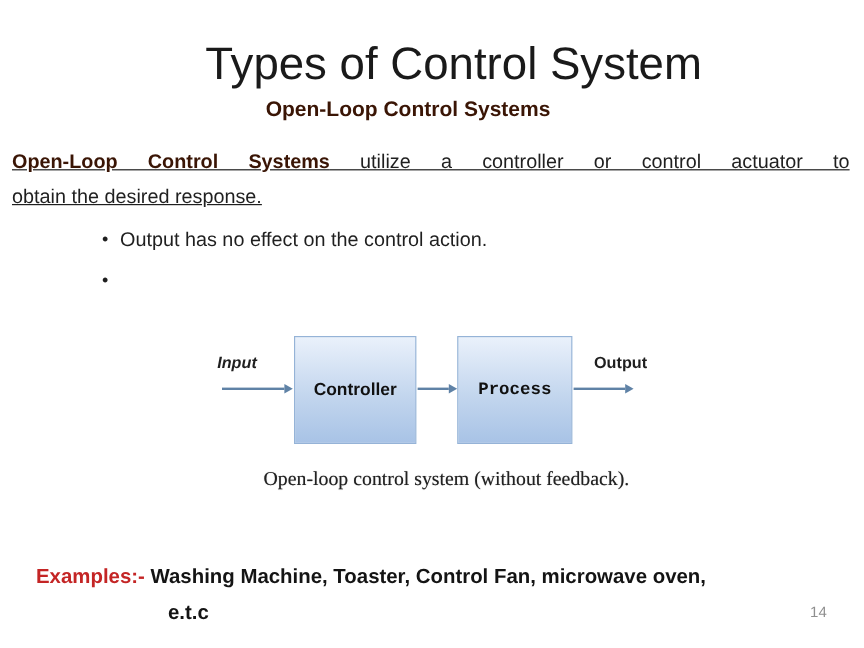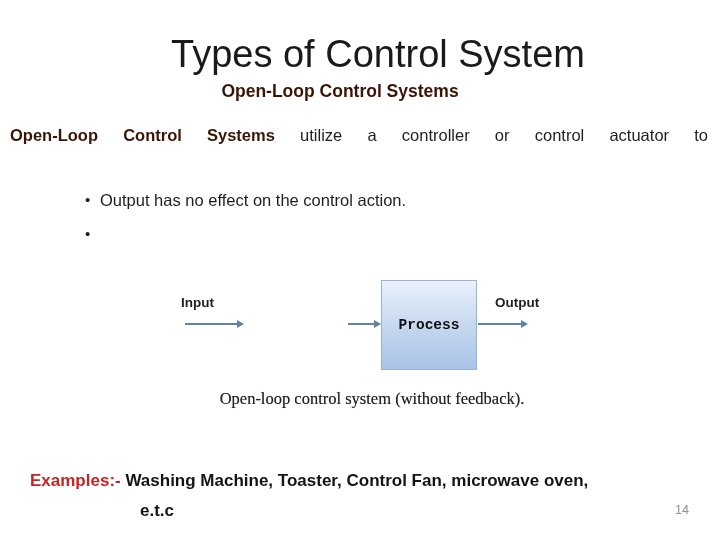--- a/index.html
+++ b/index.html
@@ -14,32 +14,32 @@
   .slide{position:relative;width:720px;height:540px;background:#ffffff;}
 
   .title{position:absolute;top:30px;left:0;right:0;text-align:center;
     font-size:38px;line-height:48px;font-weight:400;color:var(--title-text);
     letter-spacing:0px;margin-left:36px;}
   .subtitle{position:absolute;top:80px;left:0;right:0;text-align:center;
     transform:translateX(-20px);font-size:17.5px;line-height:22px;font-weight:700;
     color:var(--accent-maroon);}
 
   .intro{position:absolute;top:121px;left:10px;width:698px;
-    font-size:16.5px;line-height:29px;color:var(--body-text);}
+    font-size:16.5px;line-height:29px;color:var(--body-text);text-decoration:underline;}
   .intro .l1{text-align:justify;text-align-last:justify;}
   .intro .lead{font-weight:700;color:var(--accent-maroon);}
 
   .bullets{position:absolute;top:190px;left:85px;width:560px;}
   .bullet-row{display:flex;align-items:flex-start;margin-bottom:14px;
     font-size:16.5px;line-height:20px;color:var(--body-text);}
   .bullet-row .marker{width:15px;flex:0 0 15px;font-size:15px;}
 
   .diagram{position:absolute;inset:0;}
   .io-label{position:absolute;font-size:13.5px;font-weight:700;color:#1f1f1f;}
-  .io-input{left:181px;top:295px;}
+  .io-input{left:181px;top:295px;font-style:italic;}
   .io-output{left:495px;top:295px;}
   .block{position:absolute;top:280px;height:90px;
     border:1.5px solid var(--box-border);
     background:linear-gradient(180deg,var(--box-fill-top) 0%,var(--box-fill-mid) 55%,var(--box-fill-bottom) 100%);
     display:flex;align-items:center;justify-content:center;
     font-size:14.5px;font-weight:700;color:#111;}
   .block-controller{left:245px;width:102px;}
   .block-process{left:381px;width:96px;font-family:Liberation Mono, monospace;}
   .arrow{position:absolute;height:2px;background:var(--arrow);}
   .arrow::after{content:"";position:absolute;right:-7px;top:-3px;width:0;height:0;
@@ -67,35 +67,37 @@
 <body>
 
 <div class="slide">
 
   <div class="title">Types of Control System</div>
 
   <div class="subtitle">Open-Loop Control Systems</div>
 
   <div class="intro">
     <div class="l1"><span class="lead">Open-Loop Control Systems</span><span> utilize a controller or control actuator to</span></div>
+    <div class="l2">obtain the desired response.</div>
   </div>
 
   <div class="bullets">
     <div class="bullet-row">
       <span class="marker">•</span>
       <span>Output has no effect on the control action.</span>
     </div>
     <div class="bullet-row">
       <span class="marker">•</span>
     </div>
   </div>
 
   <div class="diagram">
     <span class="io-label io-input">Input</span>
     <div class="arrow arrow-1"></div>
+    <div class="block block-controller">Controller</div>
     <div class="arrow arrow-2"></div>
     <div class="block block-process">Process</div>
     <div class="arrow arrow-3"></div>
     <span class="io-label io-output">Output</span>
     <div class="caption">Open-loop control system (without feedback).</div>
   </div>
 
   <div class="examples">
     <div class="line1"><span class="label">Examples:-</span><span> Washing Machine, Toaster, Control Fan, microwave oven,</span></div>
     <div class="line2">e.t.c</div>

